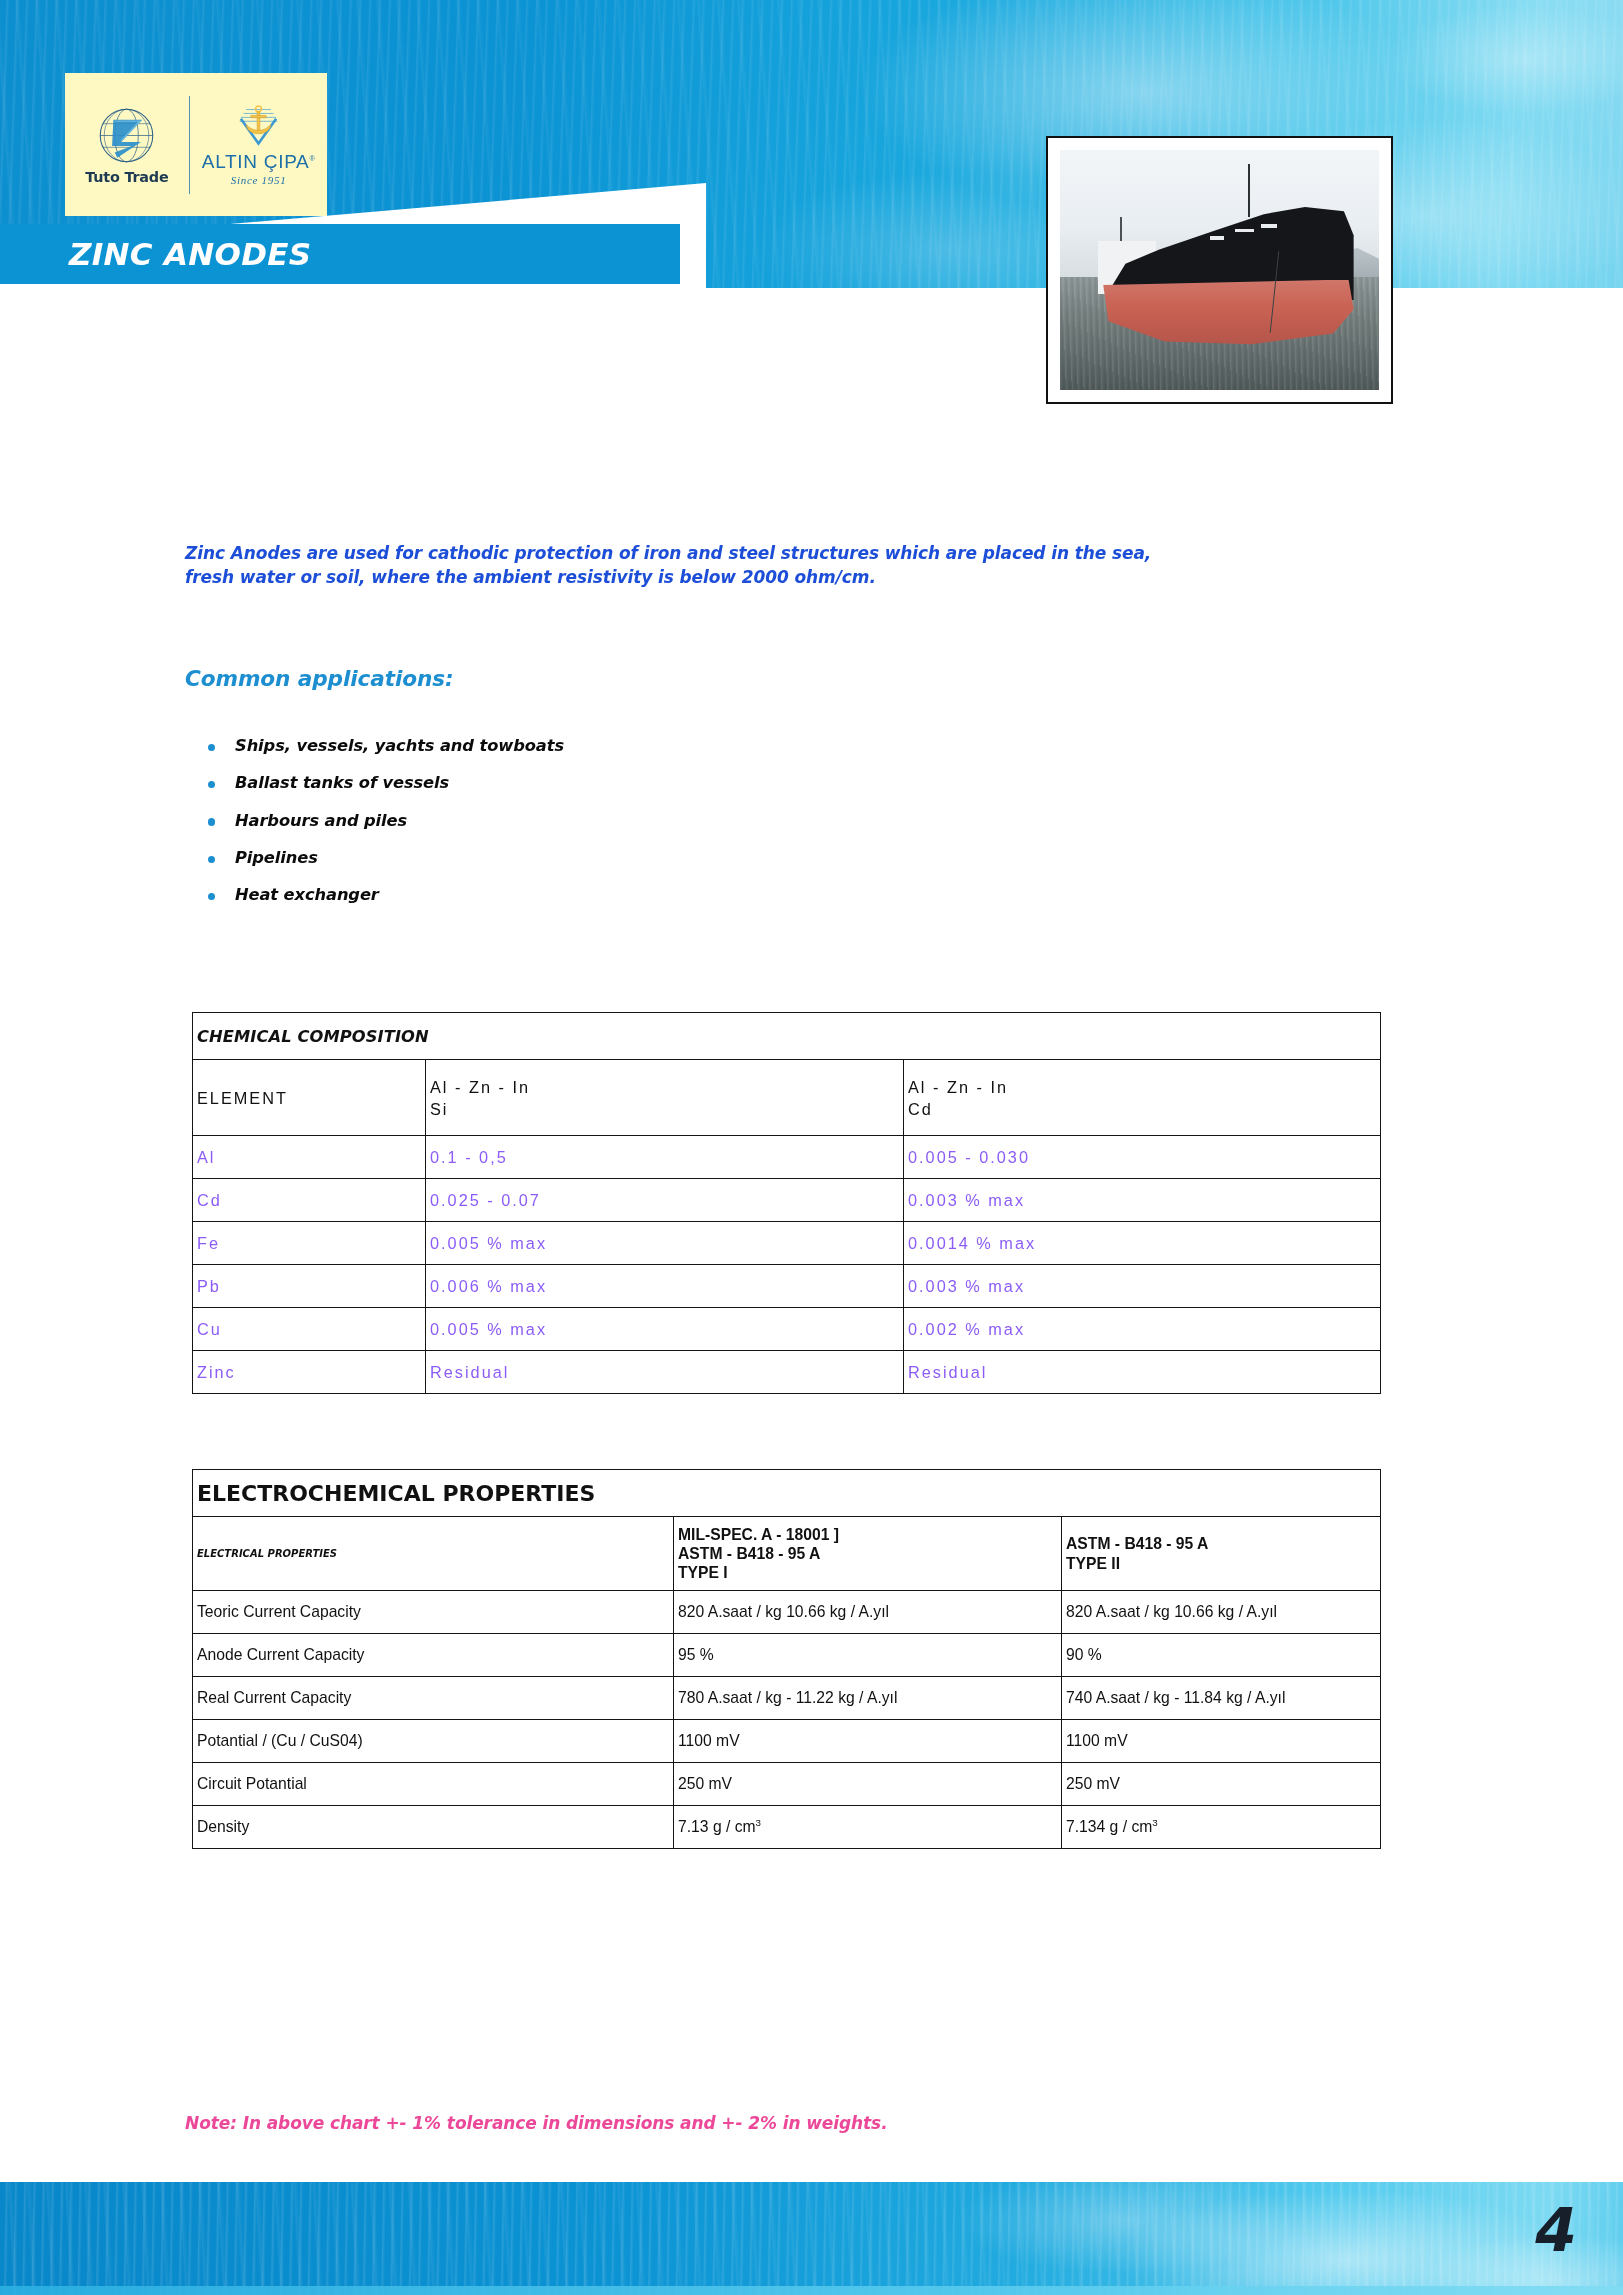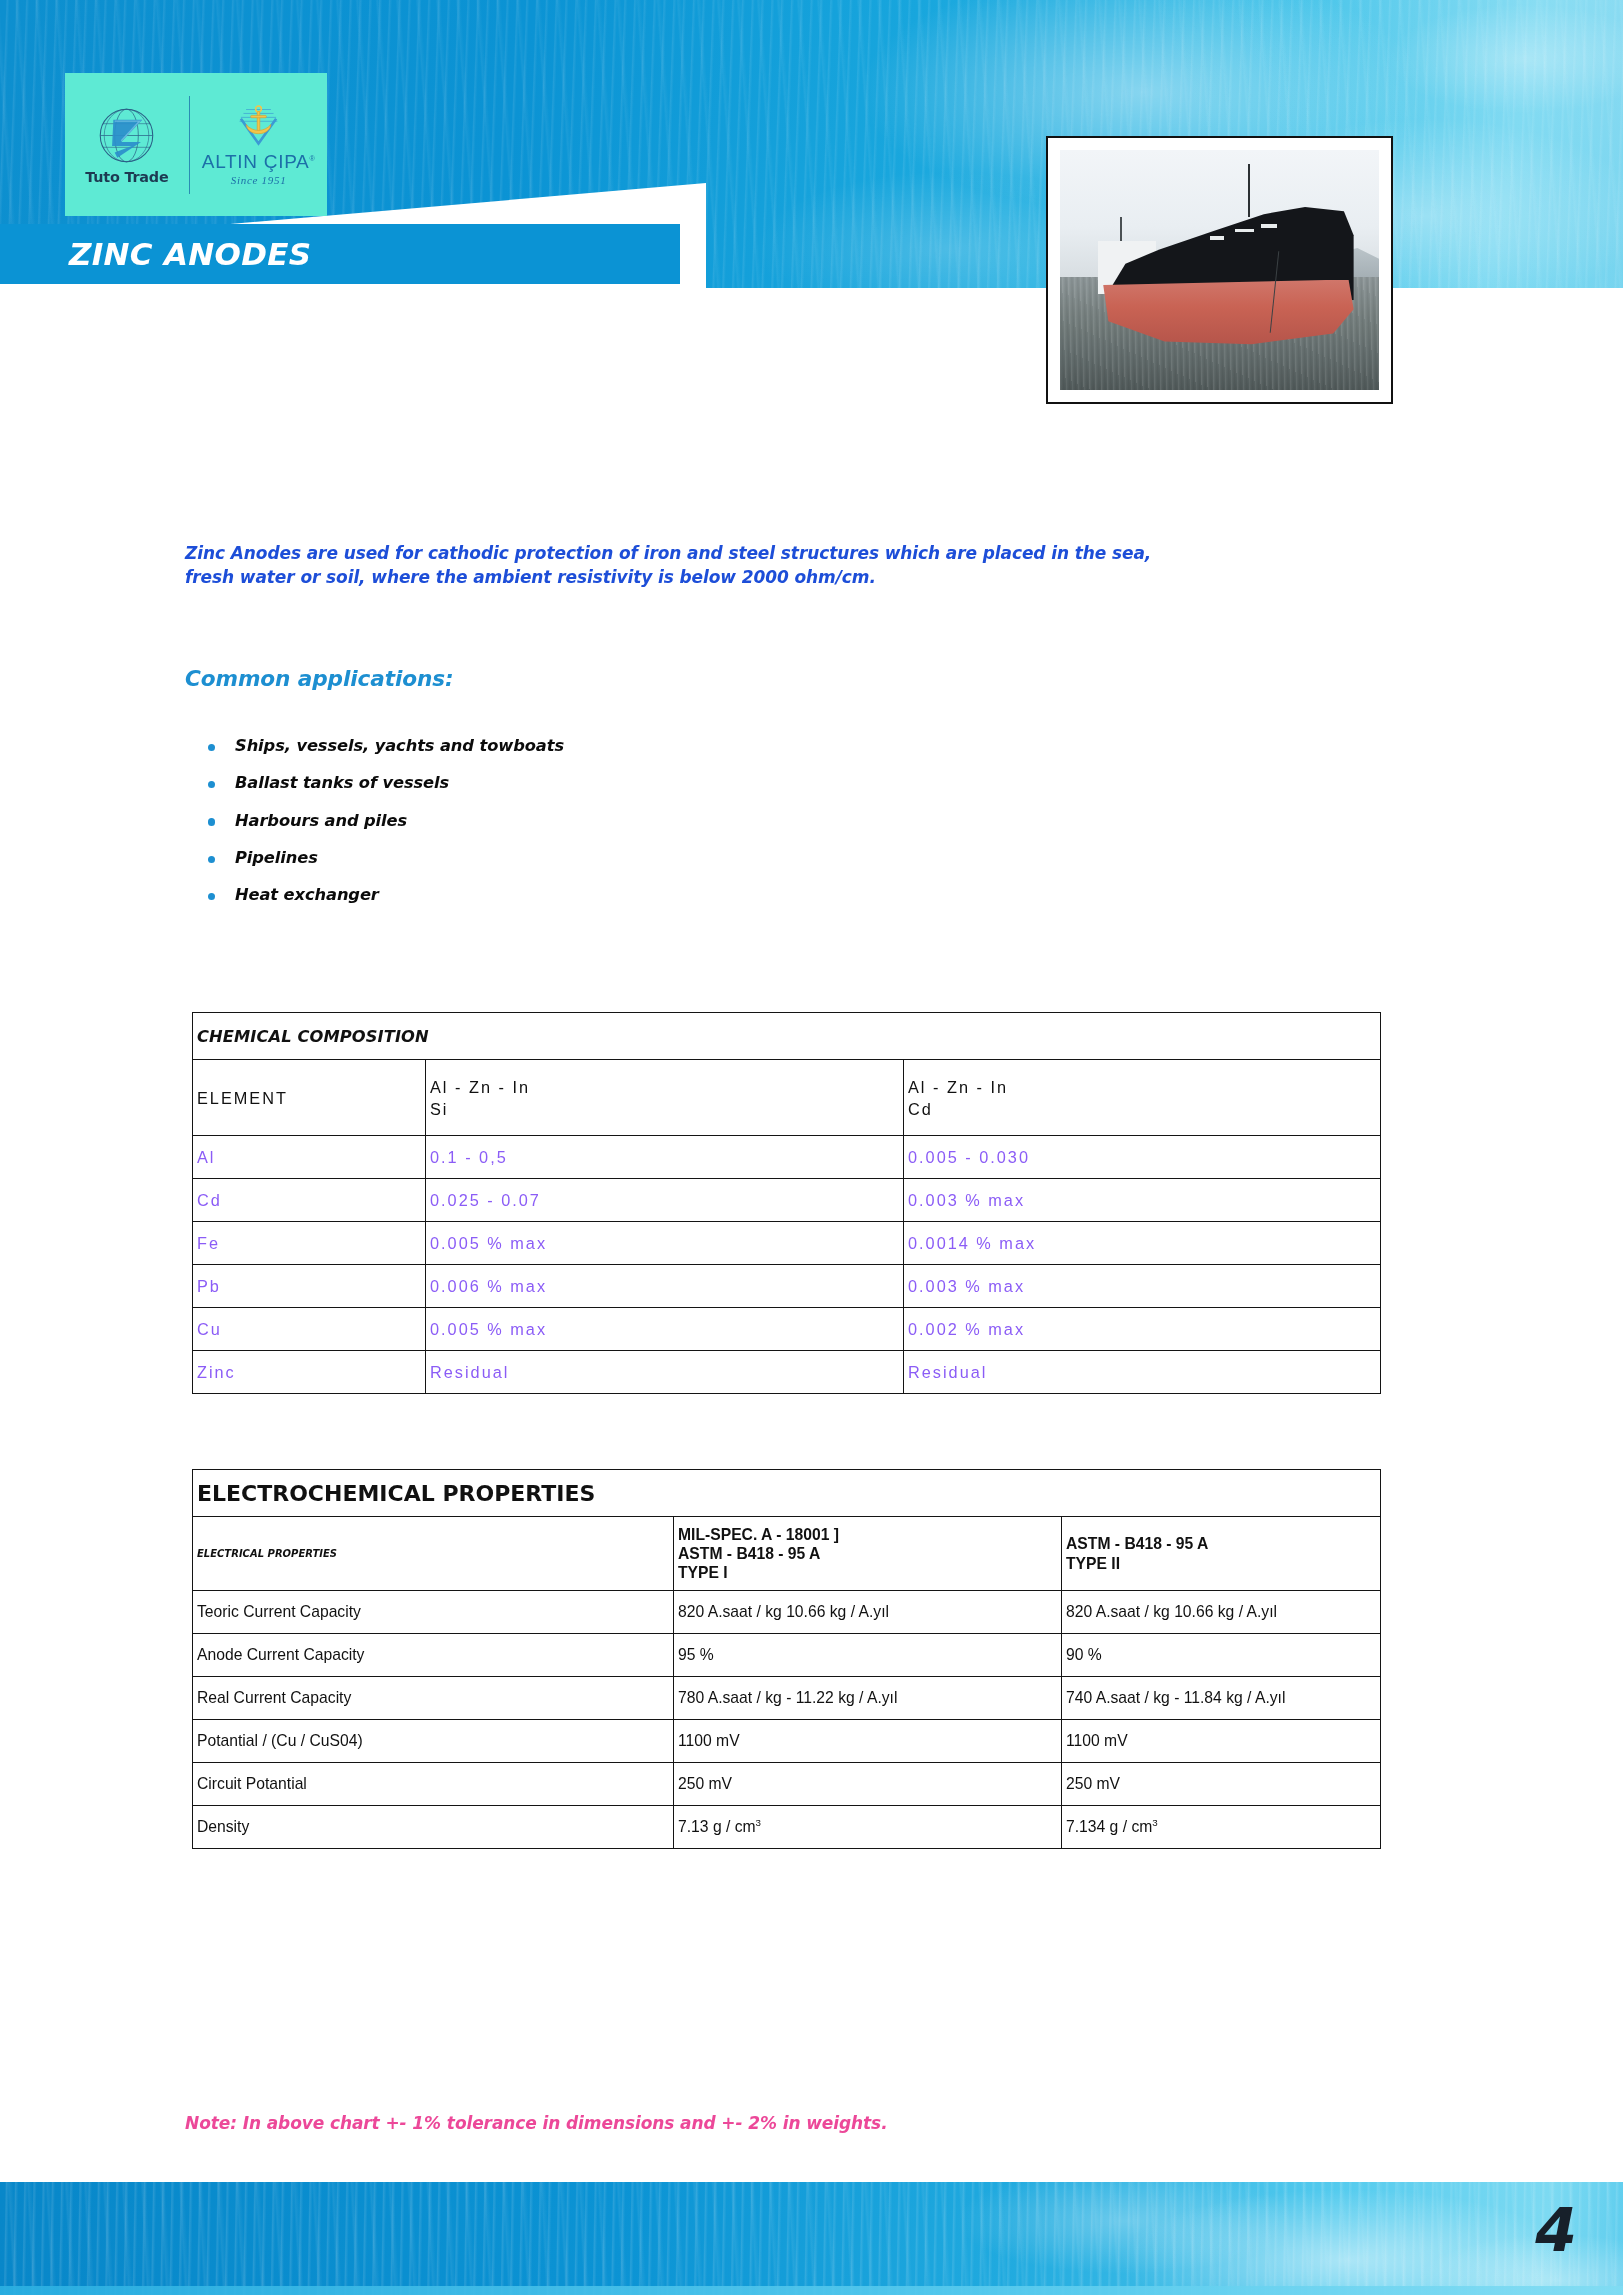--- a/index.html
+++ b/index.html
@@ -51,21 +51,21 @@
     width: 1623px; height: 105px;
     background: #ffffff;
     clip-path: polygon(0 100%, 0 58%, 706px 0%, 706px 100%);
   }
 
   
   #logo-box {
     position: absolute;
     left: 65px; top: 73px;
     width: 262px; height: 143px;
-    background: #5eead4;
+    background: #fef9c3;
     display: flex;
     align-items: center;
     justify-content: center;
   }
   #logo-inner { display: flex; align-items: center; height: 100%; }
   .logo-half { display:flex; flex-direction: column; align-items:center; justify-content:center; }
   #logo-left { width: 111px; }
   #logo-right { width: 124px; }
   #logo-divider {
     width: 1.3px; height: 98px; background: #1a6ea8; margin: 0 6.5px; opacity:.75;

